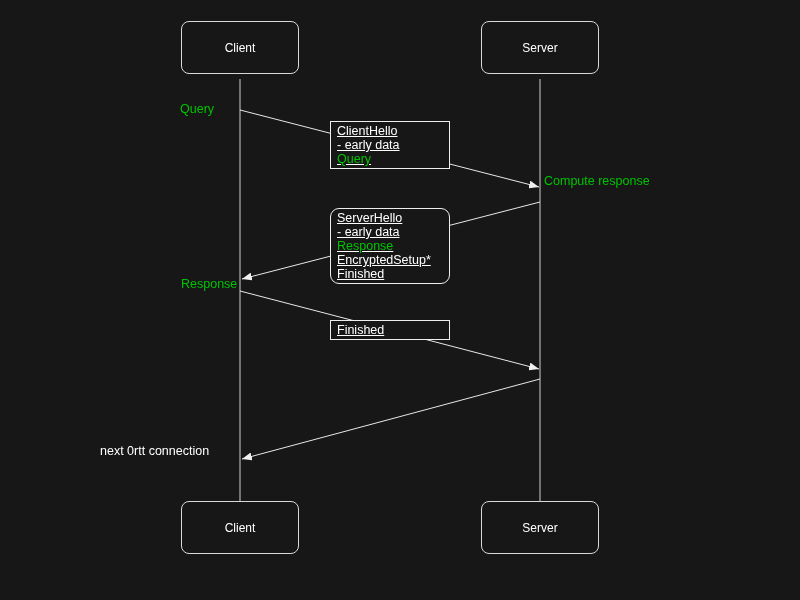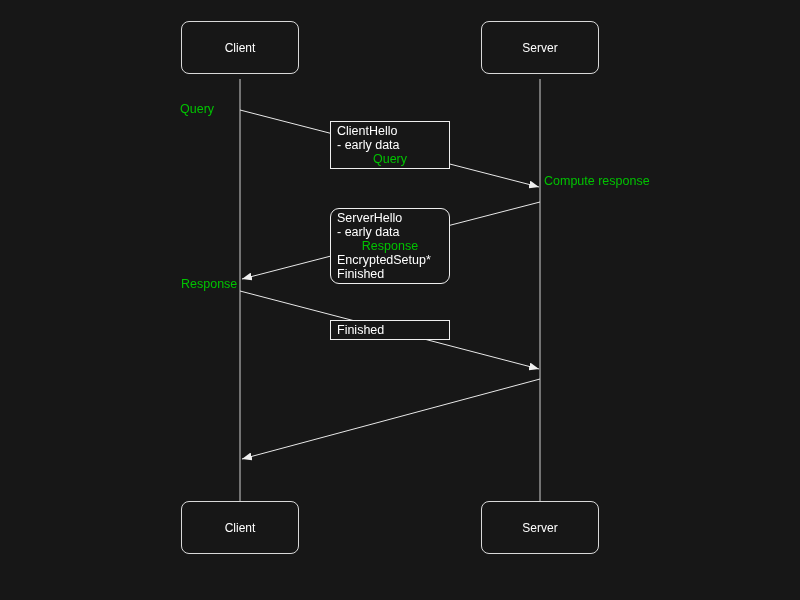--- a/index.html
+++ b/index.html
@@ -12,24 +12,24 @@
   .actor-box{
     position:absolute;width:118px;height:53px;box-sizing:border-box;
     border:1px solid var(--line);border-radius:8px;background:var(--background);
     display:flex;align-items:center;justify-content:center;z-index:2;
     color:var(--text);font-size:12px;
   }
   .msg-box{
     position:absolute;width:120px;box-sizing:border-box;
     border:1px solid #efefef;background:var(--background);
     padding:2px 6px;z-index:2;color:var(--text);
-    font-size:12.5px;line-height:14px;white-space:nowrap;
+    font-size:12.5px;line-height:14px;white-space:nowrap;text-decoration:underline;
   }
   .msg-line{display:block;}
-  .green{color:var(--green);text-align:center;}
+  .green{color:var(--green);}
   .label{
     position:absolute;z-index:2;font-size:12.5px;line-height:15px;
     color:var(--text);white-space:nowrap;
   }
   .label.green{color:var(--green);}
 </style>
 </head>
 <body>
 
 <div class="canvas">
@@ -58,20 +58,21 @@
     <span>Client</span>
   </div>
   <div class="actor-box" style="left:481px;top:501px;">
     <span>Server</span>
   </div>
 
   <div class="label green" style="left:180px;top:102px;">Query</div>
   <div class="label green" style="left:544px;top:174px;">Compute response</div>
   <div class="label green" style="left:181px;top:277px;">Response</div>
   <div class="label" style="left:100px;top:444px;">
+    <span class="msg-line">next 0rtt connection</span>
   </div>
 
   <div class="msg-box" style="left:330px;top:121px;">
     <span class="msg-line">ClientHello</span>
     <span class="msg-line">- early data</span>
     <span class="msg-line green">Query</span>
   </div>
 
   <div class="msg-box" style="left:330px;top:208px;border-radius:9px;">
     <span class="msg-line">ServerHello</span>

